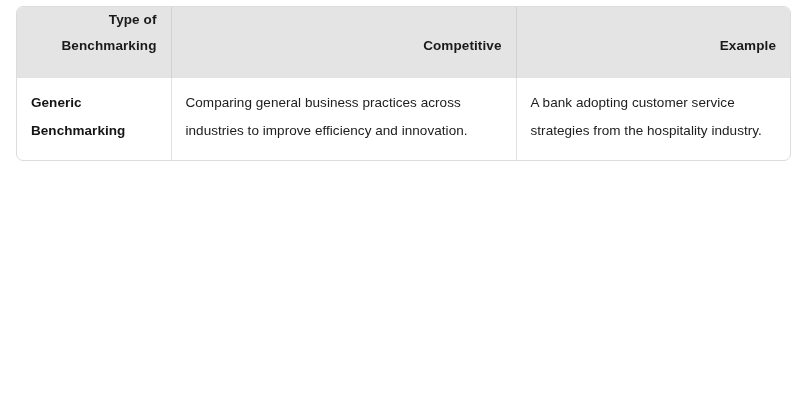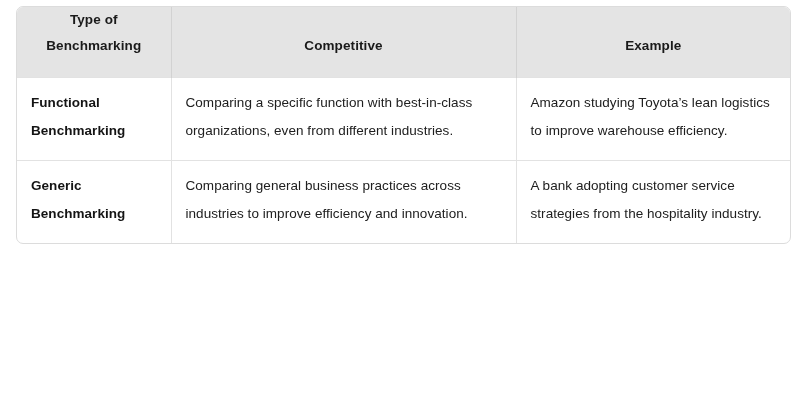--- a/index.html
+++ b/index.html
@@ -40,21 +40,21 @@
   table.bench-table col.c2 { width: 345px; }
   table.bench-table col.c3 { width: 274px; }
 
   thead tr.header-row {
     background: #e4e4e4;
   }
 
   thead th {
     height: 60px;
     vertical-align: bottom;
-    text-align: center;
+    text-align: right;
     padding: 0 14px 18px 14px;
     font-size: 13.5px;
     font-weight: bold;
     color: #1a1a1a;
     line-height: 26px;
     border-right: 1px solid #d2d2d2;
     letter-spacing: 0.1px;
   }
 
   thead th:last-child { border-right: none; margin-top: 24px; }
@@ -96,25 +96,20 @@
         <col class="c3">
       </colgroup>
       <thead>
         <tr class="header-row">
           <th>Type of Benchmarking</th>
           <th>Competitive</th>
           <th>Example</th>
         </tr>
       </thead>
       <tbody>
-        <tr class="row-3">
-          <td class="type-cell">Functional Benchmarking</td>
-          <td>Comparing a specific function with best-in-class organizations, even from different industries.</td>
-          <td>Amazon studying Toyota’s lean logistics to improve warehouse efficiency.</td>
-        </tr>
         <tr class="row-4">
           <td class="type-cell">Generic Benchmarking</td>
           <td>Comparing general business practices across industries to improve efficiency and innovation.</td>
           <td>A bank adopting customer service strategies from the hospitality industry.</td>
         </tr>
       </tbody>
     </table>
   </div>
 
 </div>

